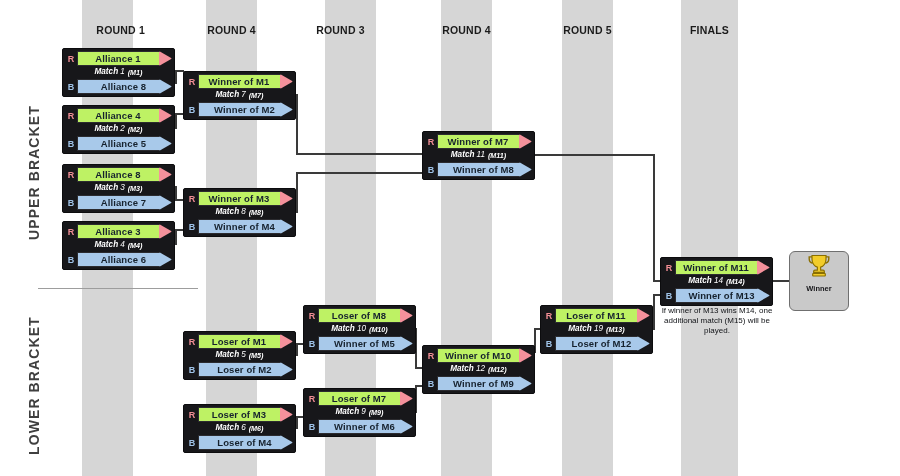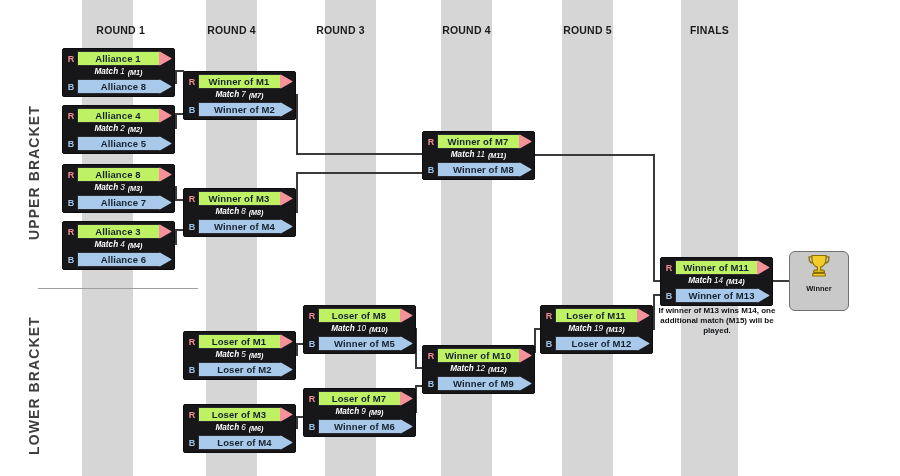--- a/index.html
+++ b/index.html
@@ -139,21 +139,21 @@
   .mid .mnum{font-style:italic;font-weight:normal;padding-left:2px;}
   .mid .mcode{font-style:italic;font-weight:bold;font-size:7.2px;padding-left:3px;}
 
   
   .footnote{
     position:absolute;
     z-index:6;
     width:120px;
     text-align:center;
     font-size:8px;
-    font-weight:bold;
+    font-weight:normal;
     line-height:1.28;
     color:#111317;
   }
 
   
   .winner-card{
     position:absolute;
     z-index:6;
     width:58px;height:58px;
     background:#c9c9c9;

